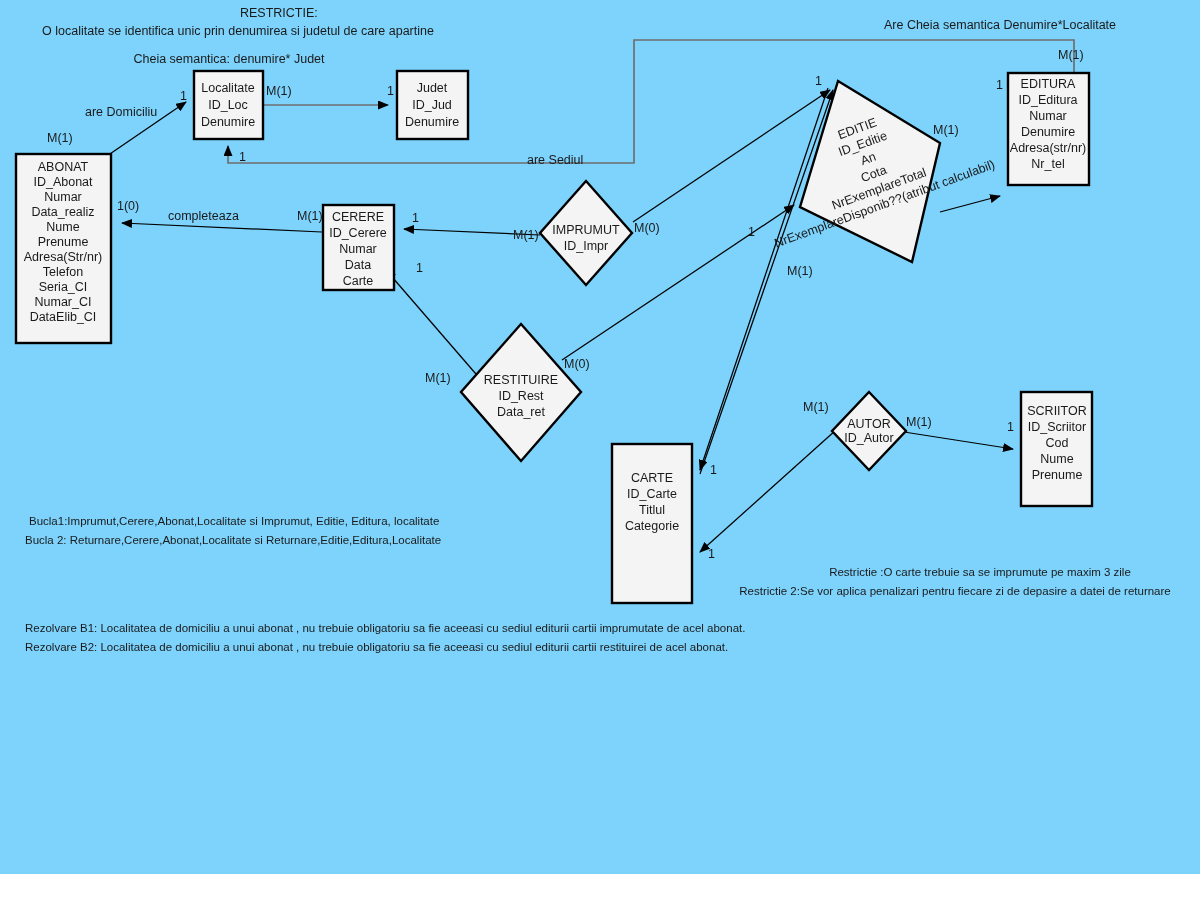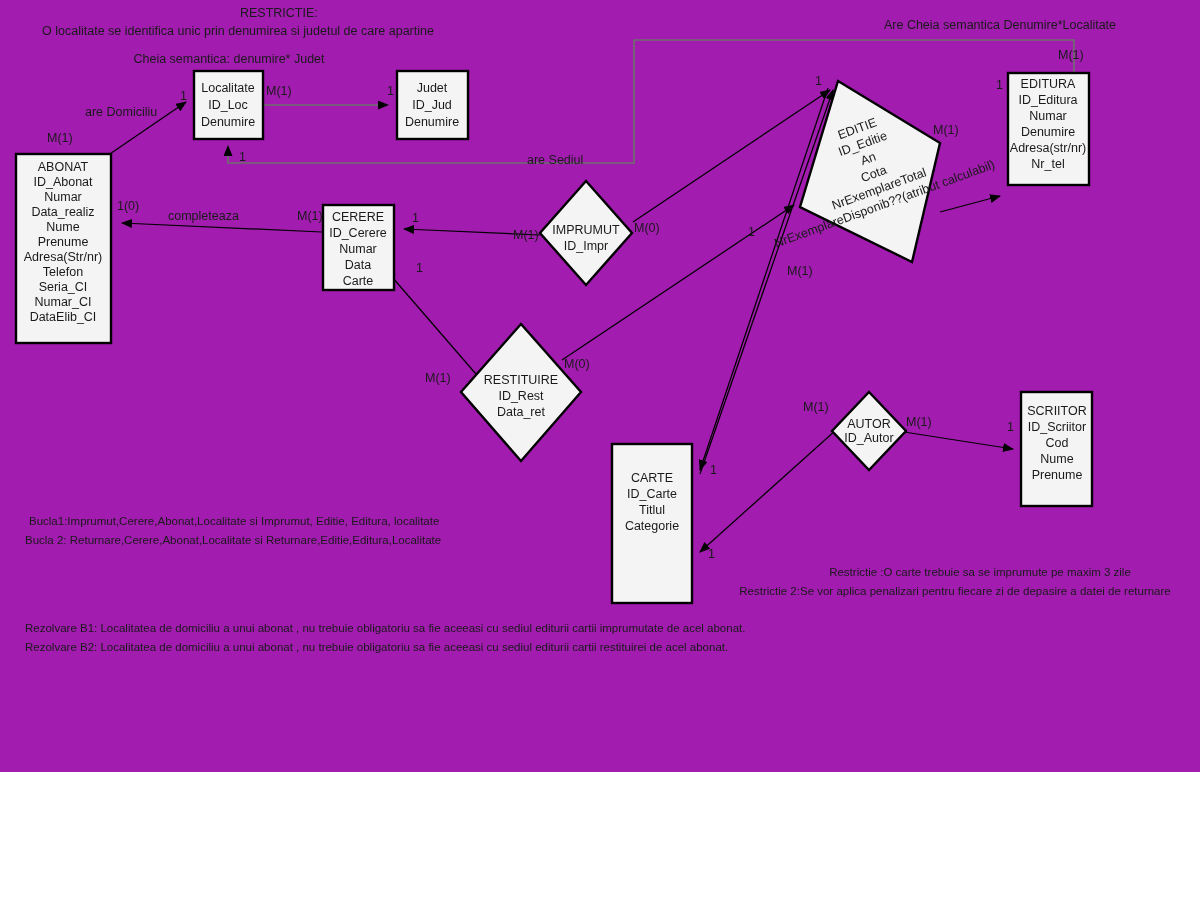--- a/index.html
+++ b/index.html
@@ -1,17 +1,17 @@
 <!DOCTYPE html>
 <html><head>
 <meta charset="utf-8">
 <style>
   html,body{margin:0;padding:0;background:#ffffff;}
   body{font-family:"Liberation Sans",sans-serif;}
-  #stage{position:relative;width:1200px;height:772px;background:#a21caf;overflow:hidden;}
+  #stage{position:relative;width:1200px;height:874px;background:#7dd3fc;overflow:hidden;}
   svg{display:block;}
   .ent-txt{font-family:"Liberation Sans",sans-serif;font-size:12.5px;fill:#1a1a1a;text-anchor:middle;}
   .rel-txt{font-family:"Liberation Sans",sans-serif;font-size:12.5px;fill:#1a1a1a;text-anchor:middle;}
   .note-txt{font-family:"Liberation Sans",sans-serif;font-size:12.5px;fill:#1a1a1a;}
   .note-sm{font-family:"Liberation Sans",sans-serif;font-size:11.5px;fill:#1a1a1a;}
   .edge-lbl{font-family:"Liberation Sans",sans-serif;font-size:12.5px;fill:#1a1a1a;}
   .box{fill:#f4f4f4;stroke:#000000;stroke-width:2.4;}
   .diam{fill:#f4f4f4;stroke:#000000;stroke-width:2.4;}
   .ln{stroke:#000000;stroke-width:1.25;fill:none;}
   .ln-gray{stroke:#6e6e6e;stroke-width:1.7;fill:none;}

